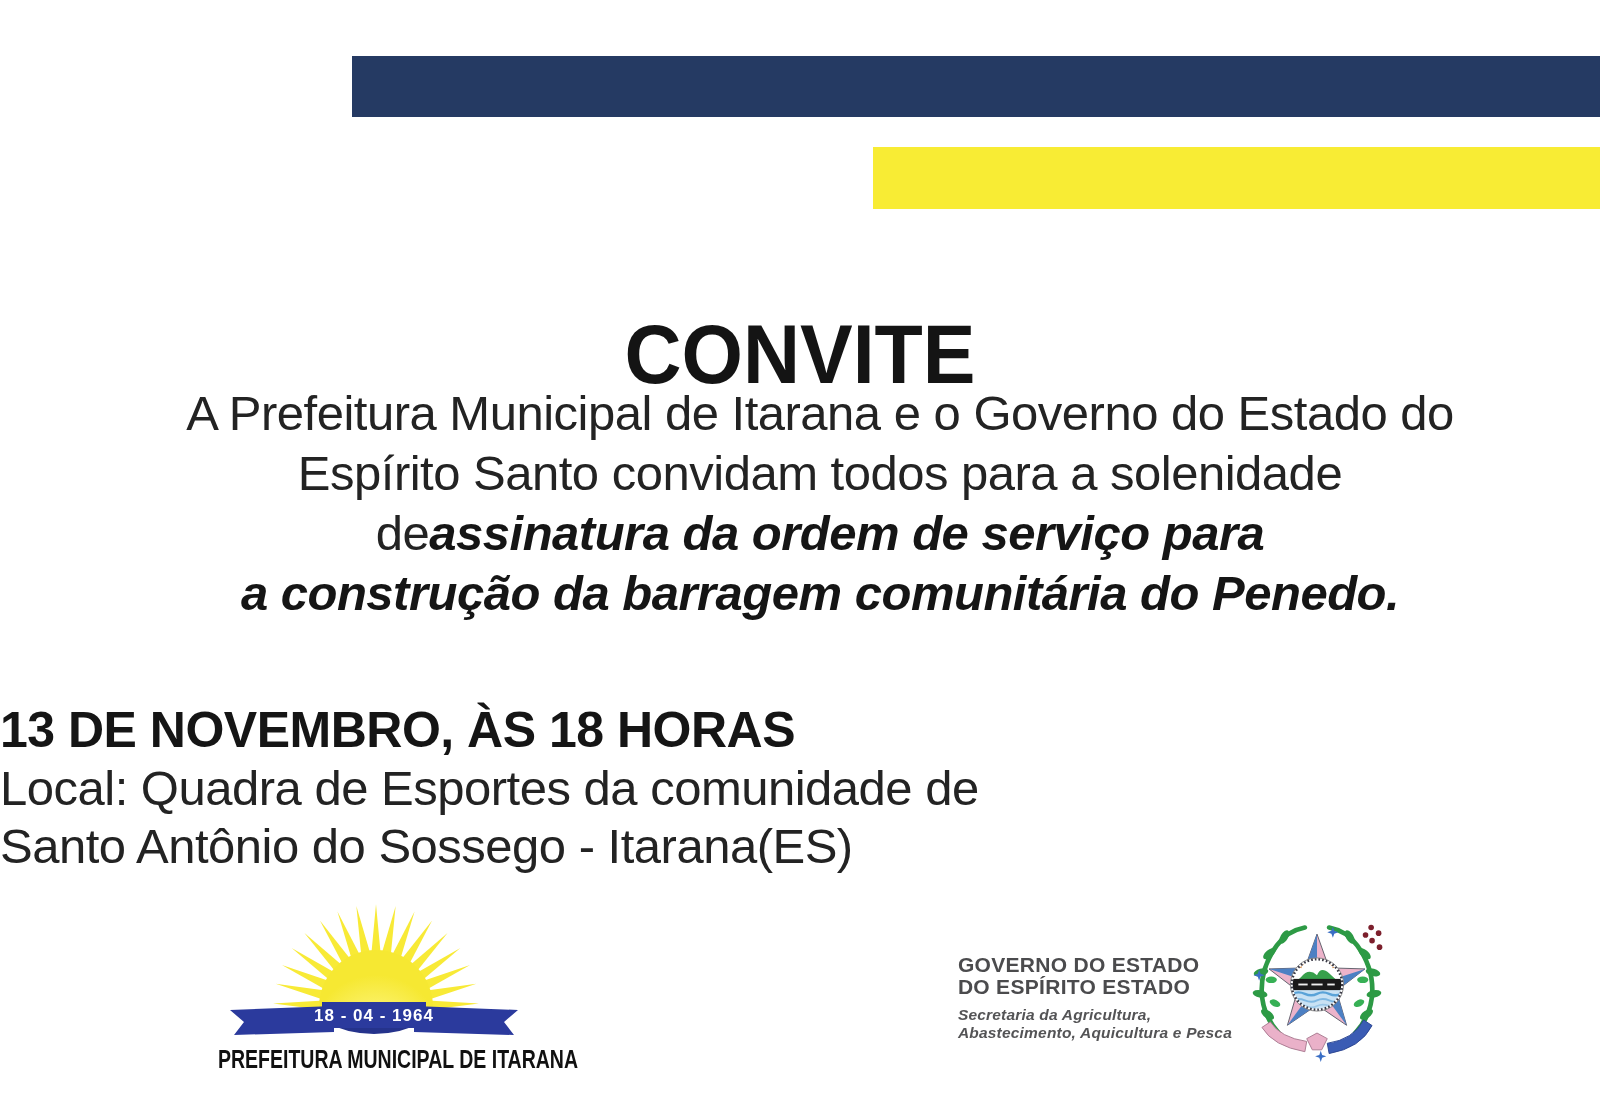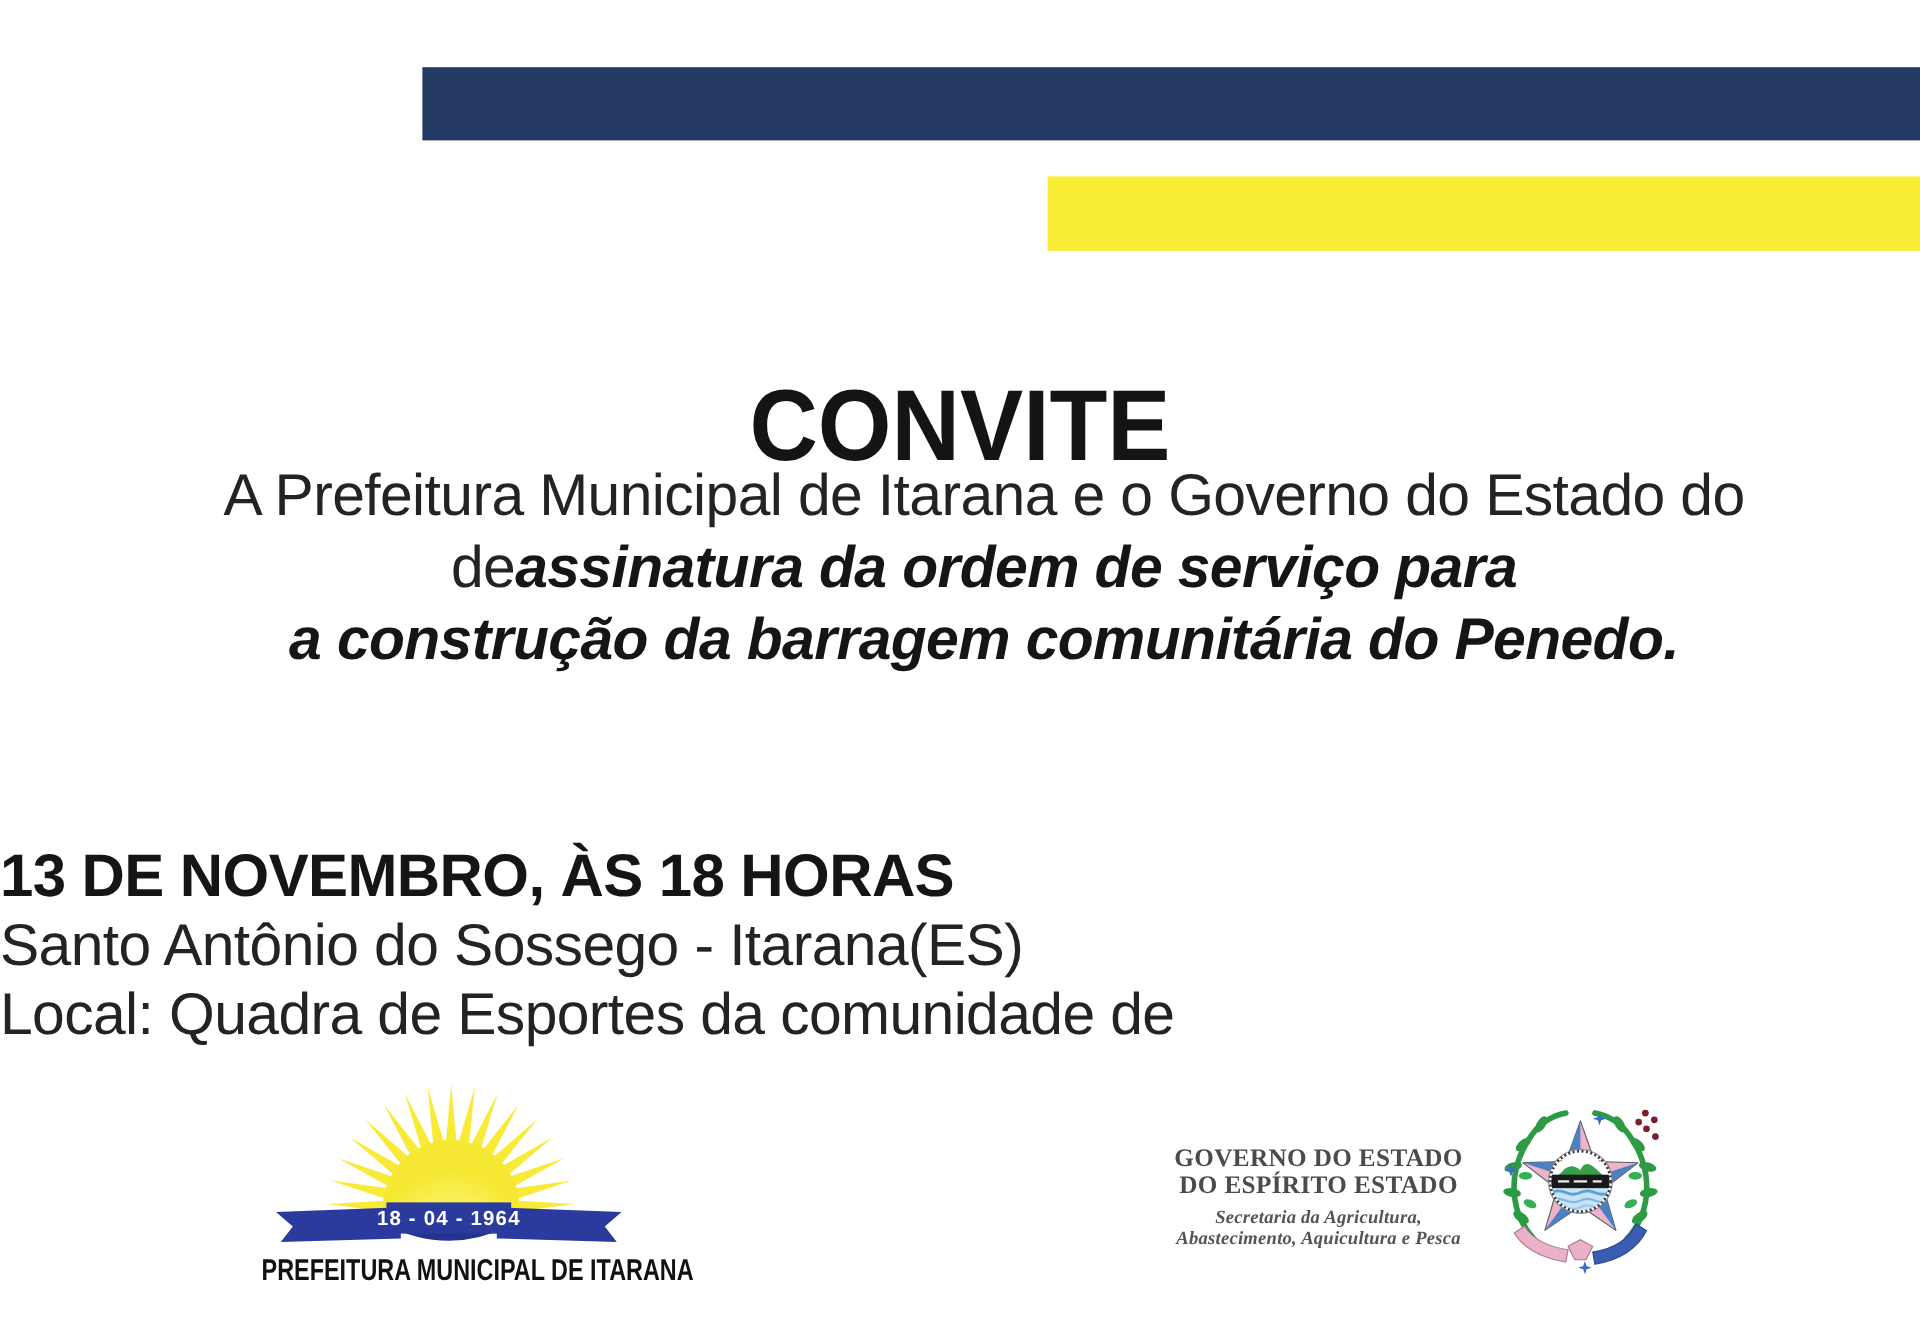--- a/index.html
+++ b/index.html
@@ -44,47 +44,48 @@
     font-size:17px;font-weight:700;fill:#ffffff;letter-spacing:1px;
   }
   .muni-name{
     position:absolute;left:20px;top:152px;width:400px;text-align:center;
     font-size:25px;font-weight:800;color:#111;transform:scaleX(.78);
     transform-origin:center;white-space:nowrap;letter-spacing:0;
   }
 
   
   .gov-block{
-    position:absolute;right:381px;top:954px;text-align:center;color:#4b4b4d;font-family:Liberation Serif, serif;
+    position:absolute;right:368px;top:954px;text-align:left;color:#4b4b4d;
   }
   .gov-title{font-size:21px;font-weight:700;line-height:22px;letter-spacing:.3px;}
   .gov-sec{margin-top:8px;font-size:15.5px;font-weight:700;font-style:italic;
     line-height:18px;color:#545456;letter-spacing:.2px;}
   .coat{position:absolute;left:1247px;top:919px;}
 </style>
 </head>
 <body>
 
 <div class="canvas">
 
   <div class="bar bar-navy"></div>
   <div class="bar bar-yellow"></div>
 
   <h1 class="title">CONVITE</h1>
 
   <div class="intro">
     <div>A Prefeitura Municipal de Itarana e o Governo do Estado do</div>
+    <div>Espírito Santo convidam todos para a solenidade</div>
     <div><span class="l3-light">de</span><span class="bold">assinatura da ordem de serviço para</span></div>
     <div class="bold">a construção da barragem comunitária do Penedo.</div>
   </div>
 
   <div class="event">
     <div class="when">13 DE NOVEMBRO, ÀS 18 HORAS</div>
+    <div>Local: Quadra de Esportes da comunidade de</div>
     <div>Santo Antônio do Sossego - Itarana(ES)</div>
-    <div>Local: Quadra de Esportes da comunidade de</div>
   </div>
 
   <div class="muni-logo">
 
     <svg class="muni-sun" width="240" height="118" viewBox="0 0 240 118">
       <defs>
         <radialGradient id="sunG" cx="50%" cy="80%" r="58%">
           <stop offset="0" stop-color="#fffceb"></stop>
           <stop offset="0.5" stop-color="#fbf167"></stop>
           <stop offset="1" stop-color="#f6e832"></stop>

